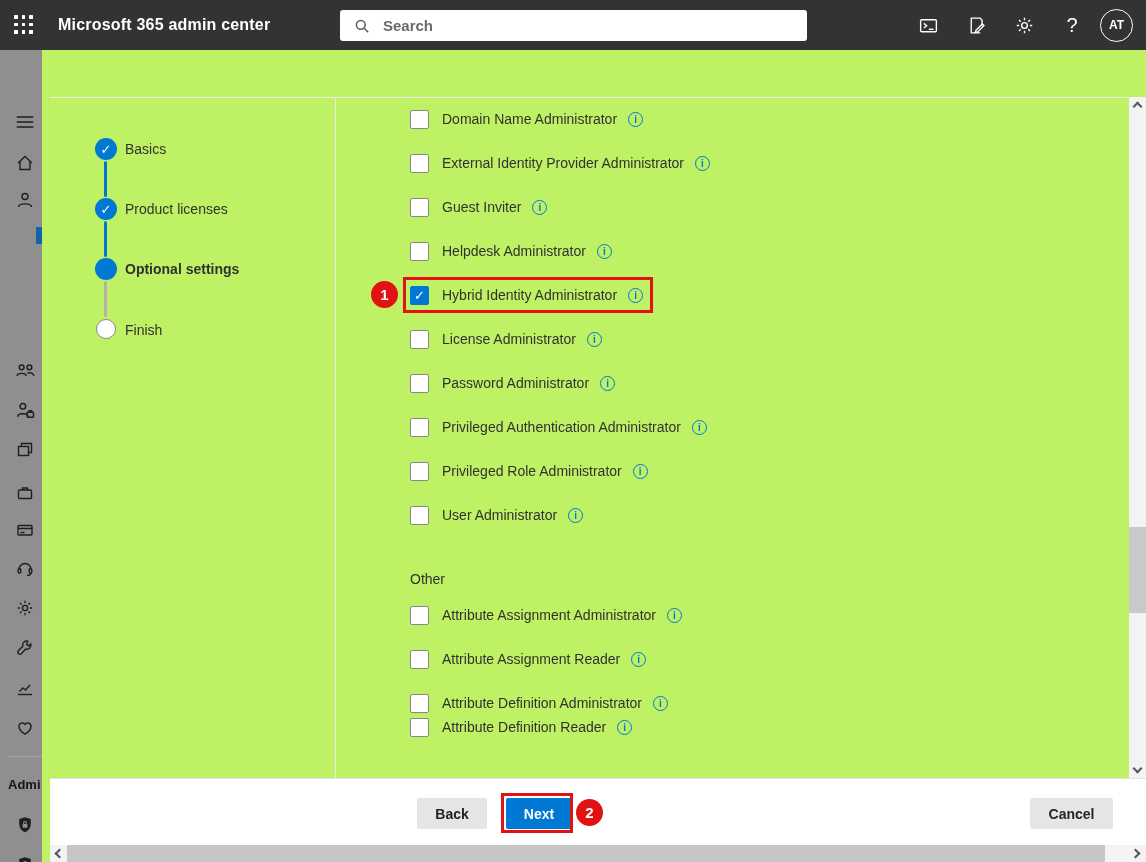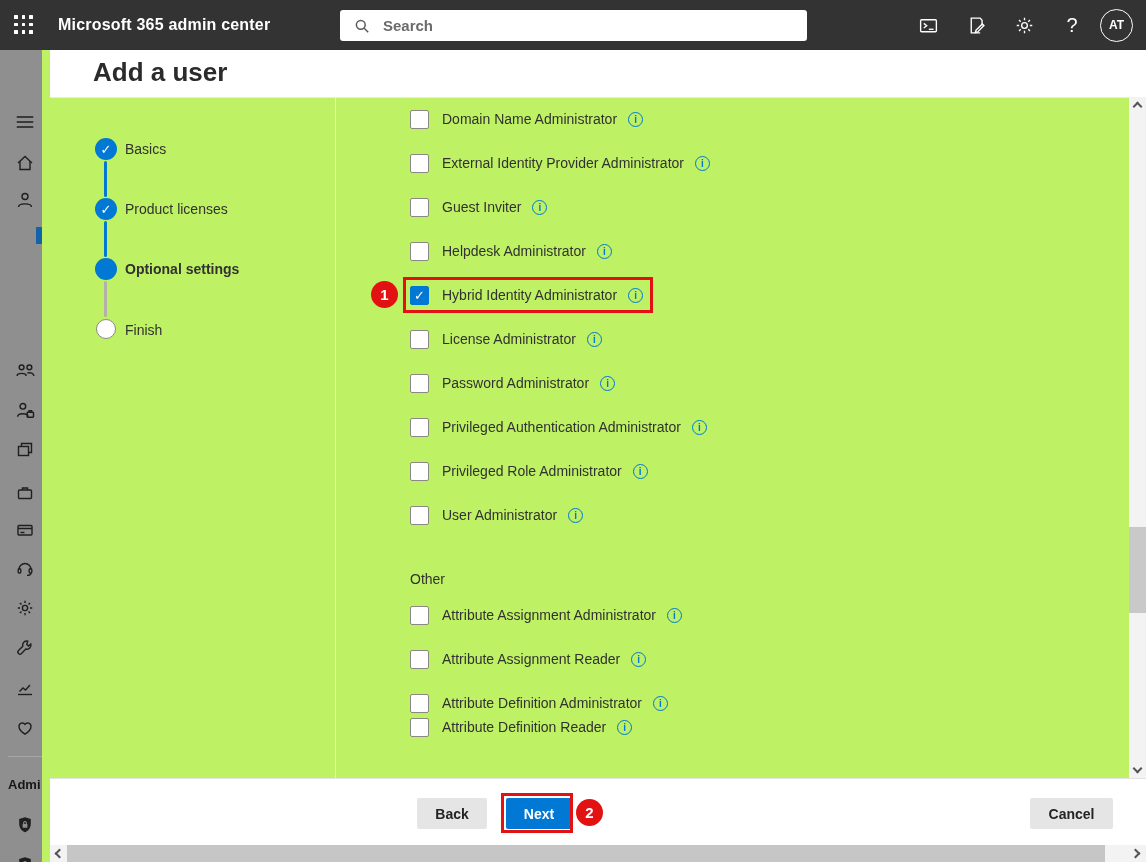--- a/index.html
+++ b/index.html
@@ -238,23 +238,20 @@
     <div class="rail-item" style="top:803px">
       <svg width="20" height="20" viewBox="0 0 20 20">
           <path d="M10 2.2l5.8 1.9v4.6c0 4.3-2.7 7.4-5.8 8.5-3.1-1.1-5.8-4.2-5.8-8.5V4.1z" fill="#1f1f1f" stroke="none"></path>
           <rect x="7.6" y="9" width="4.8" height="3.8" rx=".6" fill="#8f8f8f" stroke="none"></rect>
           <path d="M8.7 9V7.8a1.3 1.3 0 0 1 2.6 0V9" stroke="#8f8f8f" stroke-width="1.1" fill="none"></path>
         </svg>
     </div>
 
   </div>
 
-  <div class="page-header">
-    <div class="page-title">Add a user</div>
-  </div>
   <div class="header-line"></div>
   <div class="col-divider"></div>
 
   <div>
     <div class="step-circle completed" style="top:138px">✓</div>
     <div class="step-label" style="top:138px">Basics</div>
     <div class="step-conn blue" style="top:161px;height:36px"></div>
     <div class="step-circle completed" style="top:198px">✓</div>
     <div class="step-label" style="top:198px">Product licenses</div>
     <div class="step-conn blue" style="top:221px;height:36px"></div>

